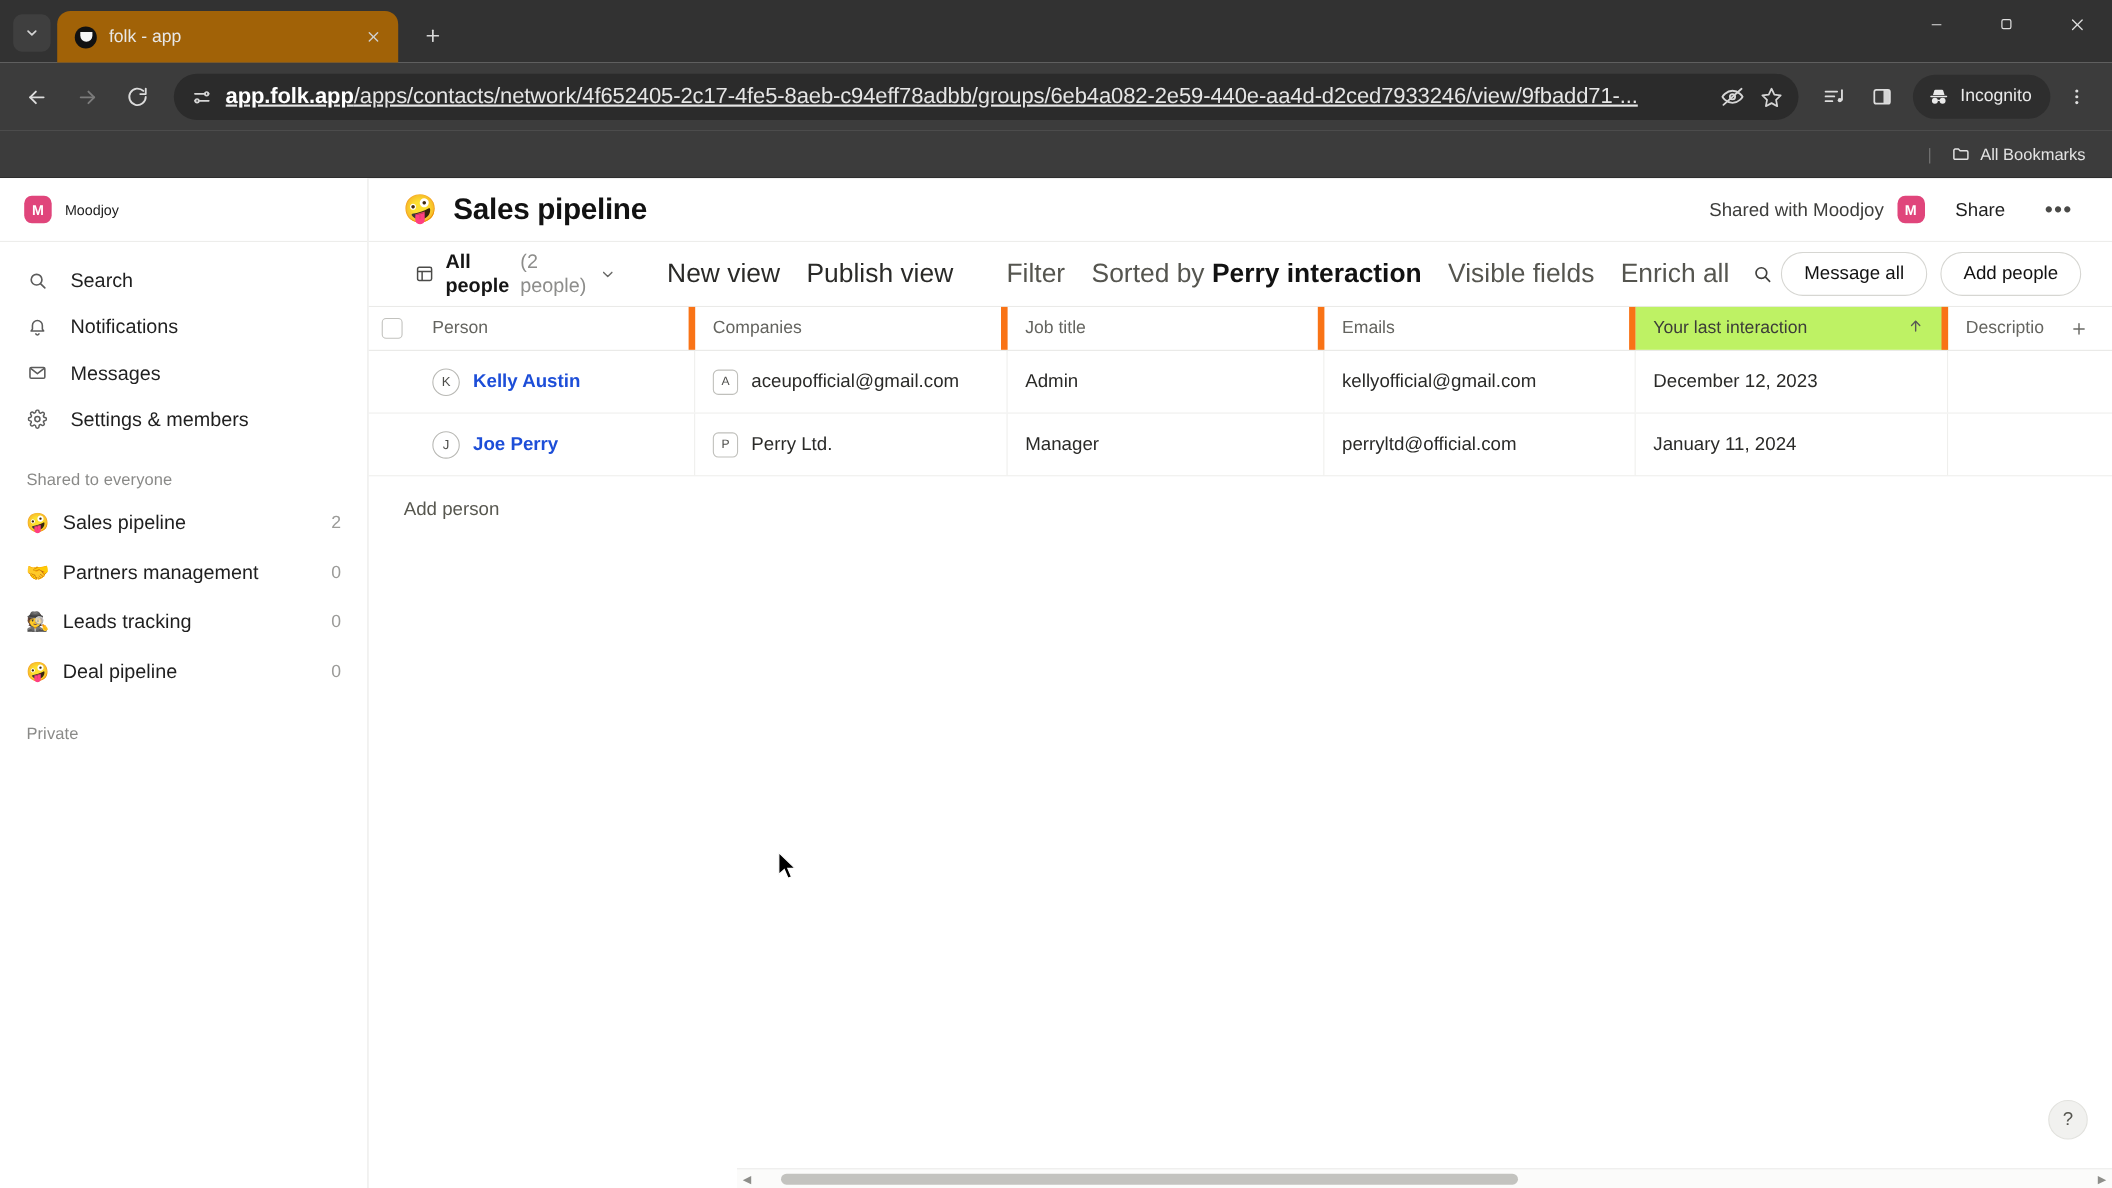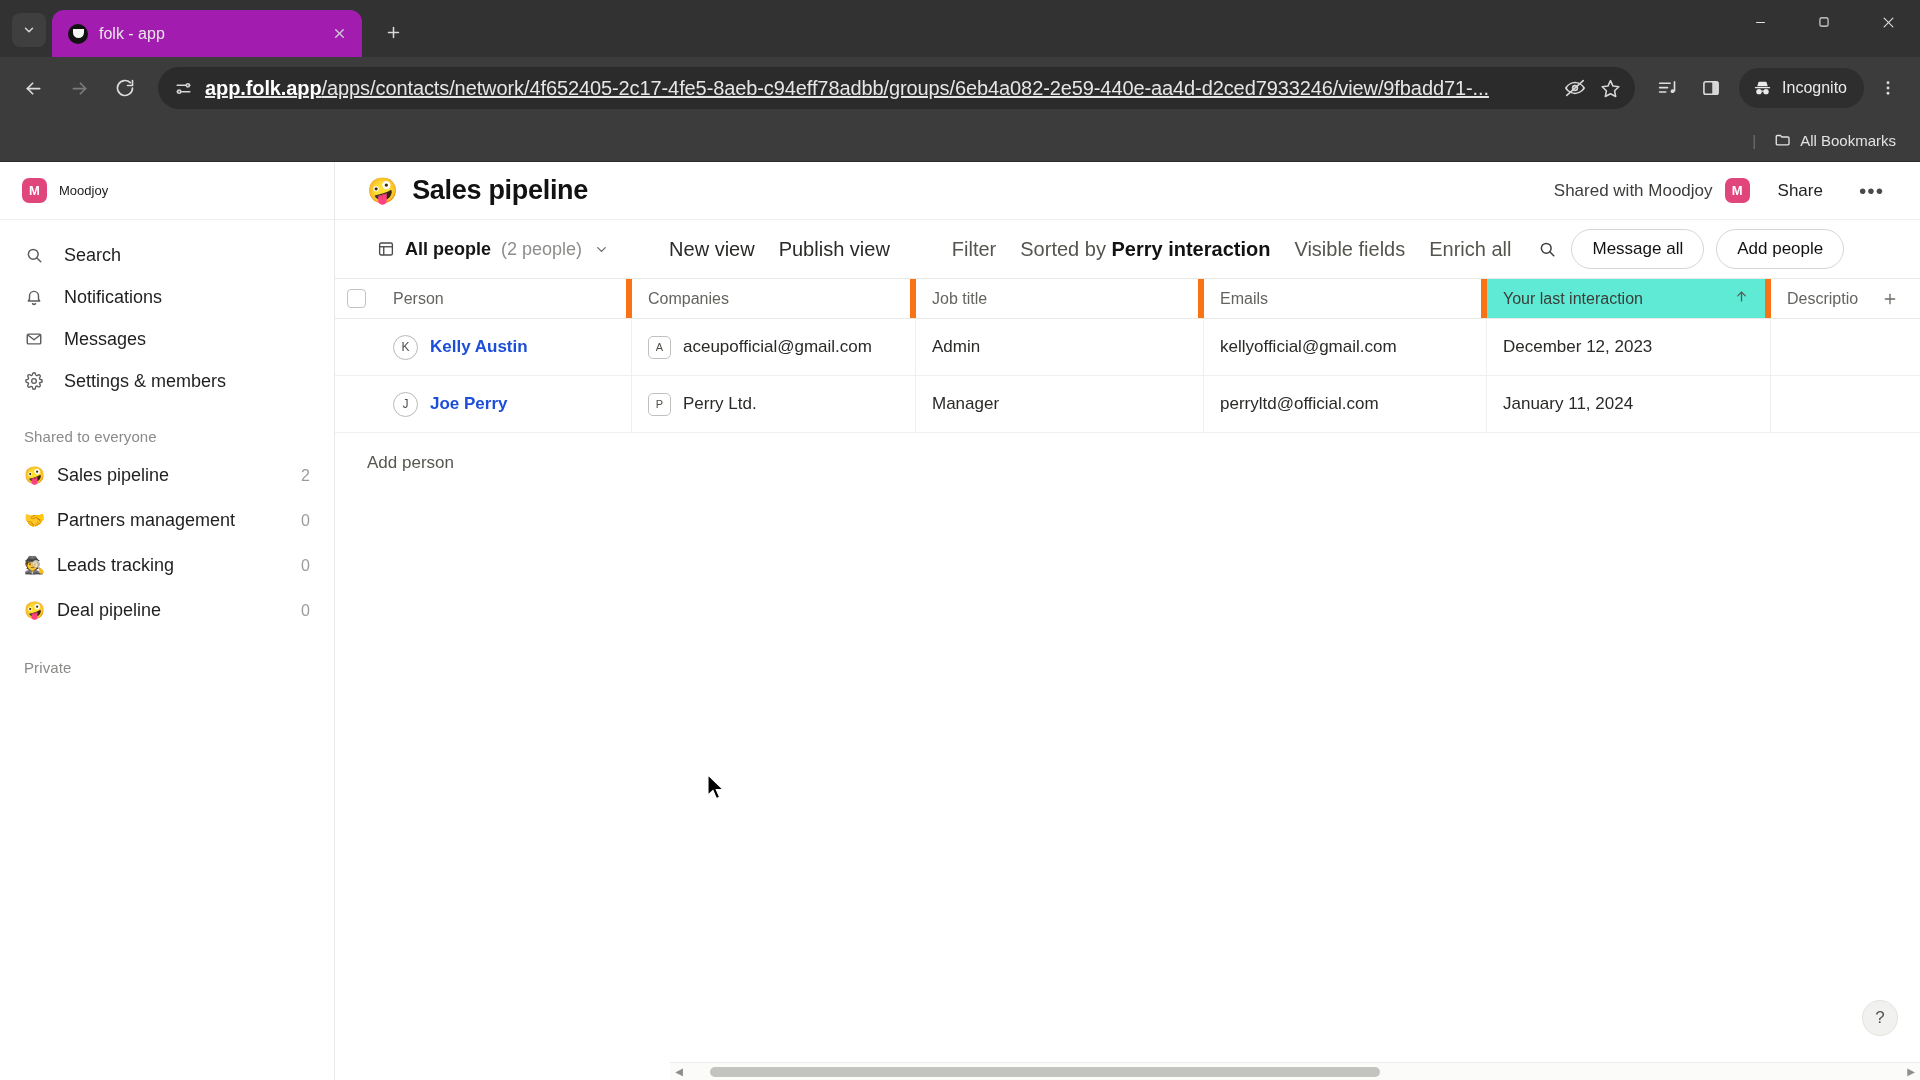--- a/index.html
+++ b/index.html
@@ -17,21 +17,21 @@
     height: 57px; background: #323232;
     display: flex; align-items: flex-end; padding-left: 8px; flex: none;
   }
   .tab-list-btn {
     width: 34px; height: 34px; margin: 0 6px 10px 4px;
     border-radius: 8px; background: #3f3f3f;
     display: flex; align-items: center; justify-content: center;
     color: #d4d4d4;
   }
   .tab {
-    height: 47px; width: 310px; background: #a21caf;
+    height: 47px; width: 310px; background: #a16207;
     border-radius: 12px 12px 0 0;
     display: flex; align-items: center; padding: 0 10px 0 16px; gap: 11px;
   }
   .tab-favicon {
     width: 20px; height: 20px; border-radius: 50%;
     background: #111; display: flex; align-items: center; justify-content: center; flex: none;
   }
   .tab-favicon .fk {
     width: 11px; height: 9px; border-radius: 0 0 8px 8px; background: #f5f5f5;
   }
@@ -129,41 +129,41 @@
   .viewbar {
     height: 58px; display: flex; align-items: center; padding: 0 28px 0 32px;
     gap: 0; flex: none;
   }
   .viewsel { display: flex; align-items: center; gap: 10px; padding: 6px 10px; border-radius: 8px; }
   .viewsel .vs-ico { color: #4b4b49; display:flex; flex:none; }
   .viewsel .vs-main { font-size: 18px; color: #151515; font-weight: 600; }
   .viewsel .vs-sub { font-size: 18px; color: #8d8d8b; }
   .viewsel .vs-chev { color: #6a6a68; display:flex; margin-left: 2px; }
 
-  .vb-link { font-size: 20px; color: #2a2a28; padding: 7px 12px; border-radius: 8px; white-space: nowrap; }
+  .vb-link { font-size: 24px; color: #2a2a28; padding: 7px 12px; border-radius: 8px; white-space: nowrap; }
   .vb-gap { width: 38px; }
   .vb-muted { color: #55554f; }
   .vb-strong { color: #121212; font-weight: 600; }
   .vb-search { width: 36px; height: 36px; display:flex; align-items:center; justify-content:center; color:#3f3f3d; margin: 0 6px; }
   .pill-btn {
     height: 40px; border: 1px solid #d6d6d2; border-radius: 21px; background:#fff;
     display: flex; align-items: center; padding: 0 20px; font-size: 17px; color: #111;
     font-weight: 500; white-space: nowrap;
   }
 
   .table-wrap { flex: 1; min-height: 0; position: relative; overflow: hidden; }
 
   .grid { width: 1920px; }
   .grid-head { display: flex; height: 41px; border-top: 1px solid #e8e8e6; border-bottom: 1px solid #e8e8e6; }
   .hcell {
     display: flex; align-items: center; gap: 10px; padding: 0 16px;
     font-size: 16px; color: #64645f; border-right: 6px solid #f97316; flex: none;
     height: 100%;
   }
-  .hcell.sorted { background: #5eead4; color: #3c3c38; }
+  .hcell.sorted { background: #bef264; color: #3c3c38; }
   .hcell .sort-arrow { margin-left: auto; color: #585854; }
   .hcell-checkbox { width: 42px; justify-content: center; padding: 0; border-right: none; }
   .cbox { width: 19px; height: 19px; border: 1.6px solid #c2c2be; border-radius: 4px; }
   .plus-col { width: 38px; display:flex; align-items:center; justify-content:center; color:#6a6a66; font-size: 20px; flex:none; }
 
   .grid-row { display: flex; height: 57px; border-bottom: 1px solid #efefed; }
   .cell {
     display: flex; align-items: center; gap: 12px; padding: 0 16px;
     font-size: 17px; color: #202020; border-right: 1px solid #efefed; flex: none;
     height: 100%; overflow: hidden; white-space: nowrap;

